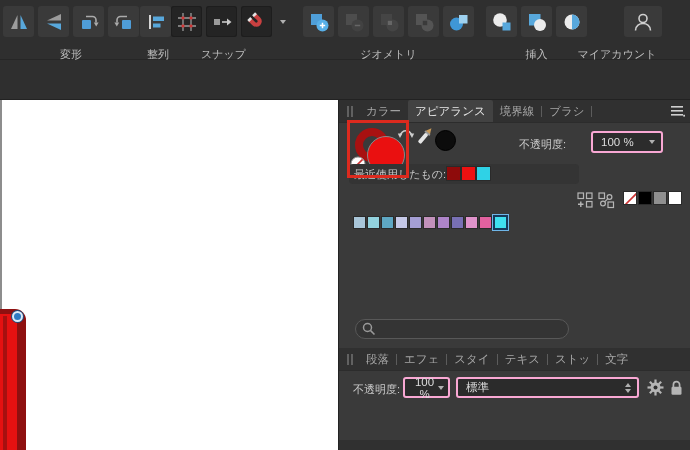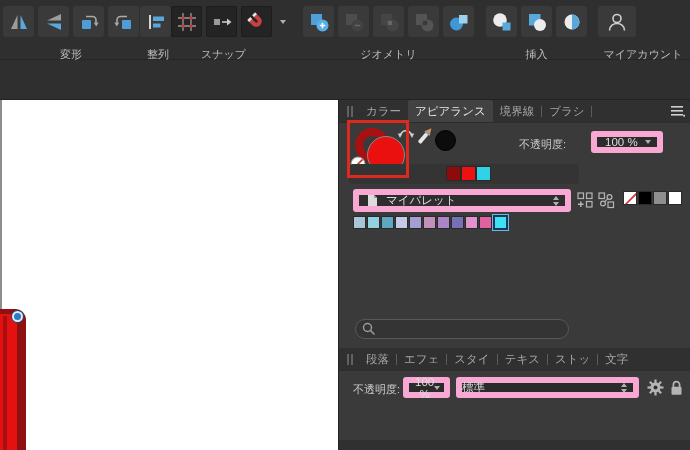--- a/index.html
+++ b/index.html
@@ -28,21 +28,21 @@
   
   .rpanel{position:absolute;left:338px;top:100px;width:352px;height:350px;background:#3a3a3a;border-left:1px solid #232323;}
   .tabbar{position:absolute;left:0;width:352px;height:23px;background:#303030;display:flex;align-items:stretch;border-bottom:1px solid #2c2c2c;}
   .tab{padding:0 7px;font-size:11.5px;color:#a6a6a6;display:flex;align-items:center;white-space:nowrap;}
   .tab.active{background:#424242;color:#e8e8e8;border-radius:2px 2px 0 0;}
   .tabsep{width:1px;height:11px;background:#5c5c5c;align-self:center;}
   .grip{display:flex;gap:2px;align-items:center;padding:0 6px 0 8px;}
   .grip i{display:block;width:2px;height:11px;background:#616161;}
   .menu-ic{margin-left:auto;padding:0 6px;display:flex;align-items:center;}
   .swatch{border:1px solid #2a2a2a;}
-  .sel-box{background:#2e2e2e;border:6px solid #f9a8d4;border-radius:3px;display:flex;align-items:center;font-size:11.5px;color:#ddd;text-align:center;}
+  .sel-box{background:#2e2e2e;border:2px solid #f9a8d4;border-radius:3px;display:flex;align-items:center;font-size:11.5px;color:#ddd;text-align:center;}
   .stepper{margin-left:auto;display:flex;flex-direction:column;gap:2px;padding-right:6px;}
   .stepper i{width:0;height:0;border-left:3.5px solid transparent;border-right:3.5px solid transparent;}
   .stepper i.up{border-bottom:4px solid #b0b0b0;}
   .stepper i.dn{border-top:4px solid #b0b0b0;}
   .caret{width:0;height:0;border-left:3.5px solid transparent;border-right:3.5px solid transparent;border-top:4.5px solid #b0b0b0;}
   .annotation{position:absolute;left:347px;top:120px;width:62px;height:58px;border:3px solid #dc2a1e;z-index:60;pointer-events:none;}
   .search{position:absolute;left:354px;top:319px;width:214px;height:20px;background:#343434;border:1px solid #585858;border-radius:10px;display:flex;align-items:center;padding-left:6px;gap:4px;}
   .txt11{font-size:11px;color:#c9c9c9;white-space:nowrap;}
   .txt12{font-size:12px;color:#d5d5d5;white-space:nowrap;}
 </style>
@@ -183,21 +183,21 @@
       </div>
       <div class="tb-btn">
         <svg width="22" height="22">
             <circle cx="8.5" cy="13" r="6.5" fill="#3f97d6"></circle>
             <rect x="11" y="4" width="8.5" height="8.5" fill="#9ed1ef"></rect>
           </svg>
       </div>
       <div class="tb-label">ジオメトリ</div>
     </div>
 
-    <div class="tb-group" style="left:598px;width:90px;justify-content:flex-start;">
+    <div class="tb-group" style="left:572px;width:90px;justify-content:flex-end;">
       <div class="tb-btn" style="width:38px;">
         <svg width="22" height="22">
             <circle cx="11" cy="7.5" r="4" fill="none" stroke="#cfcfcf" stroke-width="1.6"></circle>
             <path d="M3.5,19.5 c0,-5 4.2,-7 7.5,-7 s7.5,2 7.5,7" fill="none" stroke="#cfcfcf" stroke-width="1.6"></path>
           </svg>
       </div>
       <div class="tb-label">マイアカウント</div>
     </div>
   </div>
 
@@ -335,35 +335,25 @@
       </svg>
     <div class="s" style="left:96px;top:30px;width:21px;height:21px;border-radius:50%;background:#0c0c0c;border:1px solid #000;"></div>
 
     <div class="s txt11" style="left:180px;top:37px;">不透明度:</div>
     <div class="sel-box s" style="left:252px;top:31px;width:72px;height:22px;padding-left:8px;background:#2c2c2c;">
       <span>100 %</span>
       <span class="caret" style="margin-left:auto;margin-right:6px;"></span>
     </div>
 
     <div class="s" style="left:10px;top:64px;width:230px;height:20px;background:#343434;border-radius:4px;"></div>
+    <div class="s txt11" style="left:15px;top:67px;">最近使用したもの:</div>
     <div class="s swatch" style="left: 107px; top: 66px; width: 15px; height: 15px; background-color: rgb(142, 11, 11);"></div>
     <div class="s swatch" style="left: 122px; top: 66px; width: 15px; height: 15px; background-color: rgb(237, 17, 17);"></div>
     <div class="s swatch" style="left: 137px; top: 66px; width: 15px; height: 15px; background-color: rgb(47, 210, 230);"></div>
 
-    <div class="sel-box s" style="left:14px;top:89px;width:218px;height:23px;padding-left:8px;">
-      <svg width="11" height="13" style="margin-right:8px;">
-          <path d="M1,1 h6 l3,3 v8 h-9 z" fill="#dcdcdc"></path>
-          <path d="M7,1 l3,3 h-3 z" fill="#9a9a9a"></path>
-        </svg>
-      <span>マイパレット</span>
-      <span class="stepper">
-          <i class="up"></i>
-          <i class="dn"></i>
-        </span>
-    </div>
     <svg class="s" style="left:238px;top:92px;" width="17" height="17">
         <rect x="1" y="1" width="5.5" height="5.5" fill="none" stroke="#b5b5b5" stroke-width="1.2"></rect>
         <rect x="9.5" y="1" width="5.5" height="5.5" fill="none" stroke="#b5b5b5" stroke-width="1.2"></rect>
         <rect x="9.5" y="9.5" width="5.5" height="5.5" fill="none" stroke="#b5b5b5" stroke-width="1.2"></rect>
         <path d="M3.8,9.5 v5.5 M1,12.2 h5.5" stroke="#b5b5b5" stroke-width="1.4"></path>
       </svg>
     <svg class="s" style="left:259px;top:92px;" width="17" height="17">
         <rect x="1" y="1" width="5.5" height="5.5" fill="none" stroke="#b5b5b5" stroke-width="1.2"></rect>
         <rect x="10" y="10" width="5.5" height="5.5" fill="none" stroke="#b5b5b5" stroke-width="1.2"></rect>
         <circle cx="11.5" cy="5" r="2.4" fill="none" stroke="#b5b5b5" stroke-width="1.2"></circle>
@@ -416,21 +406,21 @@
       <div class="tabsep"></div>
       <div class="tab">文字</div>
 
     </div>
 
     <div class="s txt11" style="left:14px;top:282px;">不透明度:</div>
     <div class="sel-box s" style="left:64px;top:277px;width:47px;height:21px;padding-left:6px;background:#2b2b2b;">
       <span>100 %</span>
       <span class="caret" style="margin-left:auto;margin-right:4px;"></span>
     </div>
-    <div class="sel-box s" style="left:117px;top:277px;width:183px;height:21px;background:#2b2b2b;">
+    <div class="sel-box s" style="left:117px;top:277px;width:183px;height:21px;padding-left:8px;background:#2b2b2b;">
       <span>標準</span>
       <span class="stepper">
           <i class="up"></i>
           <i class="dn"></i>
         </span>
     </div>
     <svg class="s" style="left:308px;top:279px;" width="17" height="17">
         <g fill="#b5b5b5">
           <rect x="7.4" y="0.5" width="2.2" height="16" transform="rotate(0 8.5 8.5)"></rect>
           <rect x="7.4" y="0.5" width="2.2" height="16" transform="rotate(45 8.5 8.5)"></rect>

